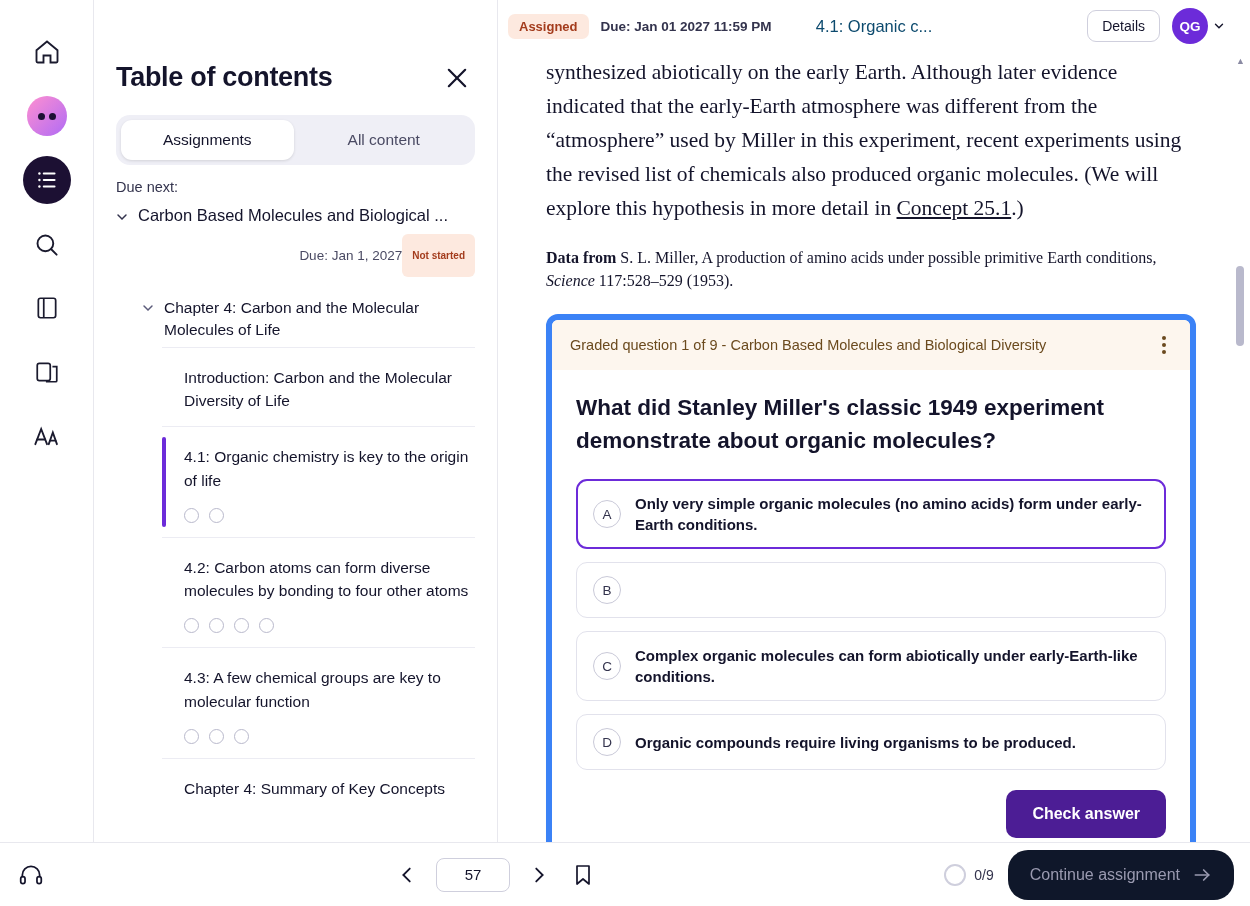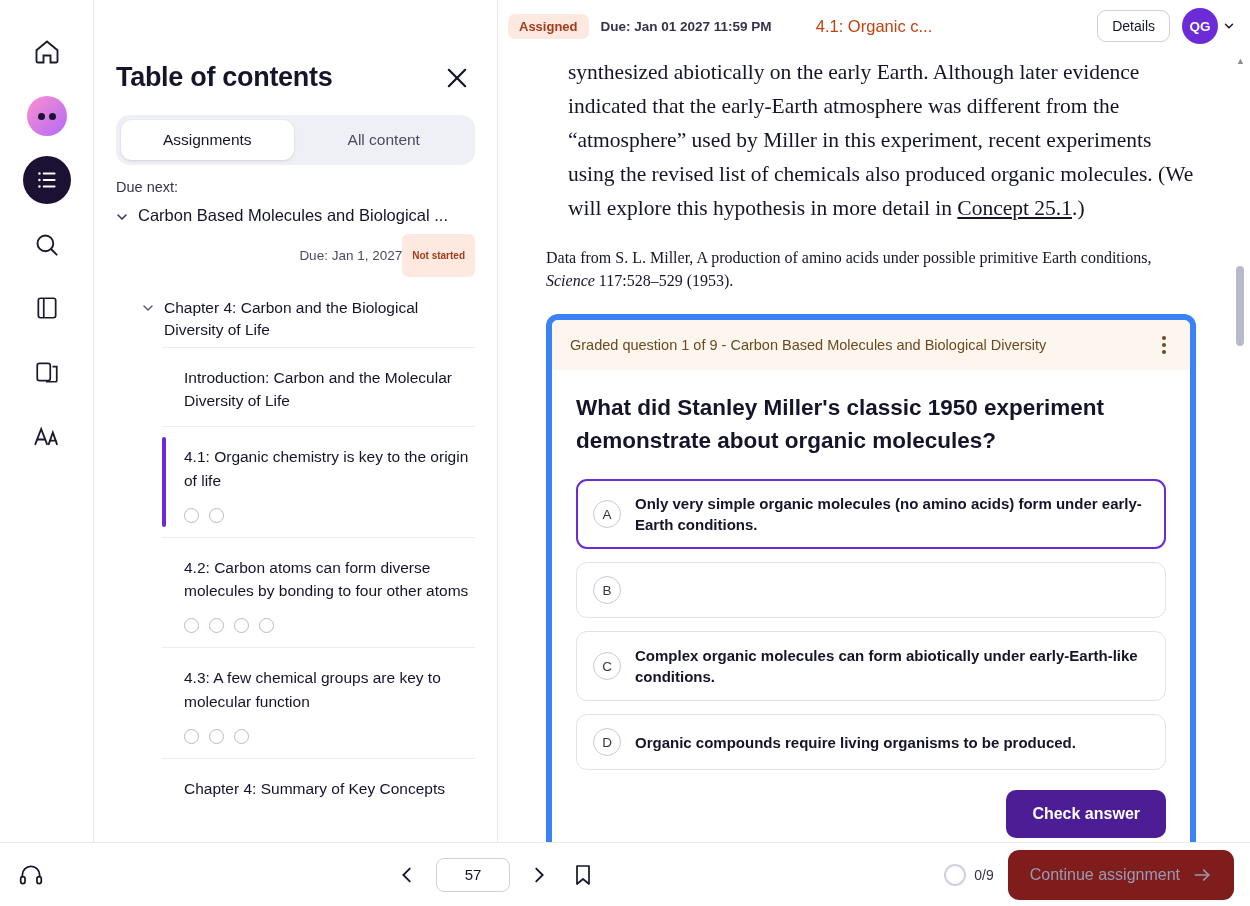--- a/index.html
+++ b/index.html
@@ -97,55 +97,55 @@
     content: ""; position: absolute; left: 0px; top: 10px; bottom: 10px;
     width: 4px; border-radius: 2px; background: #6c2bd9;
   }
   .dots { display: flex; gap: 10px; padding: 16px 0 0 22px; }
   .dot { width: 15px; height: 15px; border-radius: 50%; border: 1.6px solid #b9b9cc; }
 
   
   .reader { flex: 1; position: relative; background: #ffffff; display: flex; flex-direction: column; }
   .reader-top {
     height: 52px; display: flex; align-items: center; gap: 12px;
-    padding: 0 14px 0 10px; position: relative;
+    padding: 0 24px 0 10px; position: relative;
   }
   .pill-assigned {
     background: #fde9df; color: #a33b1c; font-size: 13px; font-weight: 600;
     padding: 5px 11px; border-radius: 7px;
   }
   .due-text { font-size: 13.5px; color: #33334d; font-weight: 600; }
   .reader-title {
     position: absolute; left: 0; right: 0; text-align: center;
-    font-size: 16.5px; color: #c2410c; font-weight: 500; pointer-events: none;
+    font-size: 16.5px; color: #0c4a6e; font-weight: 500; pointer-events: none;
   }
   .top-right { margin-left: auto; display: flex; align-items: center; gap: 12px; z-index: 2; }
   .details-btn {
     border: 1px solid #cfcfdd; background: #fff; color: #14142b;
     font-size: 14px; padding: 7px 14px; border-radius: 9px; cursor: pointer;
   }
   .user-chip { display: flex; align-items: center; gap: 4px; cursor: pointer; }
   .user-avatar {
     width: 36px; height: 36px; border-radius: 50%; background: #6c2bd9;
     color: #fff; font-size: 13.5px; font-weight: 700;
     display: flex; align-items: center; justify-content: center;
   }
 
   .reader-body {
     flex: 1; overflow: hidden; position: relative;
     padding: 4px 54px 0 48px;
   }
   .prose {
     font-family: "Liberation Serif", serif;
-    font-size: 21.5px; line-height: 1.58; color: #14142b; margin-left: 22px;
+    font-size: 21.5px; line-height: 1.58; color: #14142b;
   }
   .prose p { margin-bottom: 20px; }
   .prose a { color: #14142b; text-decoration: underline; }
   .caption { font-family: "Liberation Serif", serif; font-size: 16px; line-height: 1.45; color: #14142b; margin-bottom: 22px; }
-  .caption b { font-weight: 400; margin-top: 32px; }
+  .caption b { font-weight: 700; margin-top: 32px; }
   .caption i { font-style: italic; }
 
   
   .qcard {
     border: 6px solid #3b82f6; border-radius: 12px; overflow: hidden;
     background: #fff; box-shadow: 0 1px 2px rgba(0,0,0,.04);
   }
   .qhead {
     background: #fdf6ee; padding: 14px 18px; display: flex; align-items: center;
     justify-content: space-between;
@@ -190,21 +190,21 @@
   .nav-icon { width: 30px; height: 30px; display: flex; align-items: center; justify-content: center; cursor: pointer; color: #14142b; }
   .page-input {
     width: 74px; height: 34px; border: 1px solid #cfcfdd; border-radius: 8px;
     text-align: center; font-size: 15px; color: #14142b; font-family: "Liberation Sans", sans-serif;
   }
   .spacer { flex: 1; }
   .progress-wrap { display: flex; align-items: center; gap: 8px; }
   .ring { width: 22px; height: 22px; border-radius: 50%; border: 2px solid #cfcfdd; }
   .progress-label { font-size: 14px; color: #33334d; }
   .continue-btn {
-    background: #7f1d1d; color: #9a9ab0; border: none; border-radius: 11px;
+    background: #0f172a; color: #9a9ab0; border: none; border-radius: 20px;
     font-size: 16px; padding: 15px 22px; display: flex; align-items: center; gap: 12px;
     cursor: pointer;
   }
 
   .toc-bottom-gap { height: 40px; }
 </style>
 </head>
 <body>
 
 <div class="app">
@@ -289,21 +289,21 @@
       </div>
       <div class="assn-meta">
         <div class="assn-due">Due: Jan 1, 2027</div>
         <div class="badge">Not started</div>
       </div>
 
       <div class="chapter-row">
         <svg class="chev" viewBox="0 0 24 24" fill="none" stroke="currentColor" stroke-width="2.2" stroke-linecap="round">
             <polyline points="6 9 12 15 18 9"></polyline>
           </svg>
-        <div class="chapter-title">Chapter 4: Carbon and the Biological Diversity of Life</div>
+        <div class="chapter-title">Chapter 4: Carbon and the Molecular Molecules of Life</div>
       </div>
 
       <div class="section">
         <div class="section-text">Introduction: Carbon and the Molecular Diversity of Life</div>
       </div>
 
       <div class="section current">
         <div class="section-text">4.1: Organic chemistry is key to the origin of life</div>
         <div class="dots">
           <div class="dot"></div>
@@ -364,21 +364,21 @@
       <div class="qcard">
         <div class="qhead">
           <div class="qhead-label">Graded question 1 of 9 - Carbon Based Molecules and Biological Diversity</div>
           <div class="kebab">
               <i></i>
               <i></i>
               <i></i>
             </div>
         </div>
         <div class="qbody">
-          <div class="qtext">What did Stanley Miller's classic 1950 experiment demonstrate about organic molecules?</div>
+          <div class="qtext">What did Stanley Miller's classic 1949 experiment demonstrate about organic molecules?</div>
 
           <div class="choice selected">
             <div class="choice-letter">A</div>
             <div class="choice-text">Only very simple organic molecules (no amino acids) form under early-Earth conditions.</div>
           </div>
           <div class="choice">
             <div class="choice-letter">B</div>
           </div>
           <div class="choice">
             <div class="choice-letter">C</div>

